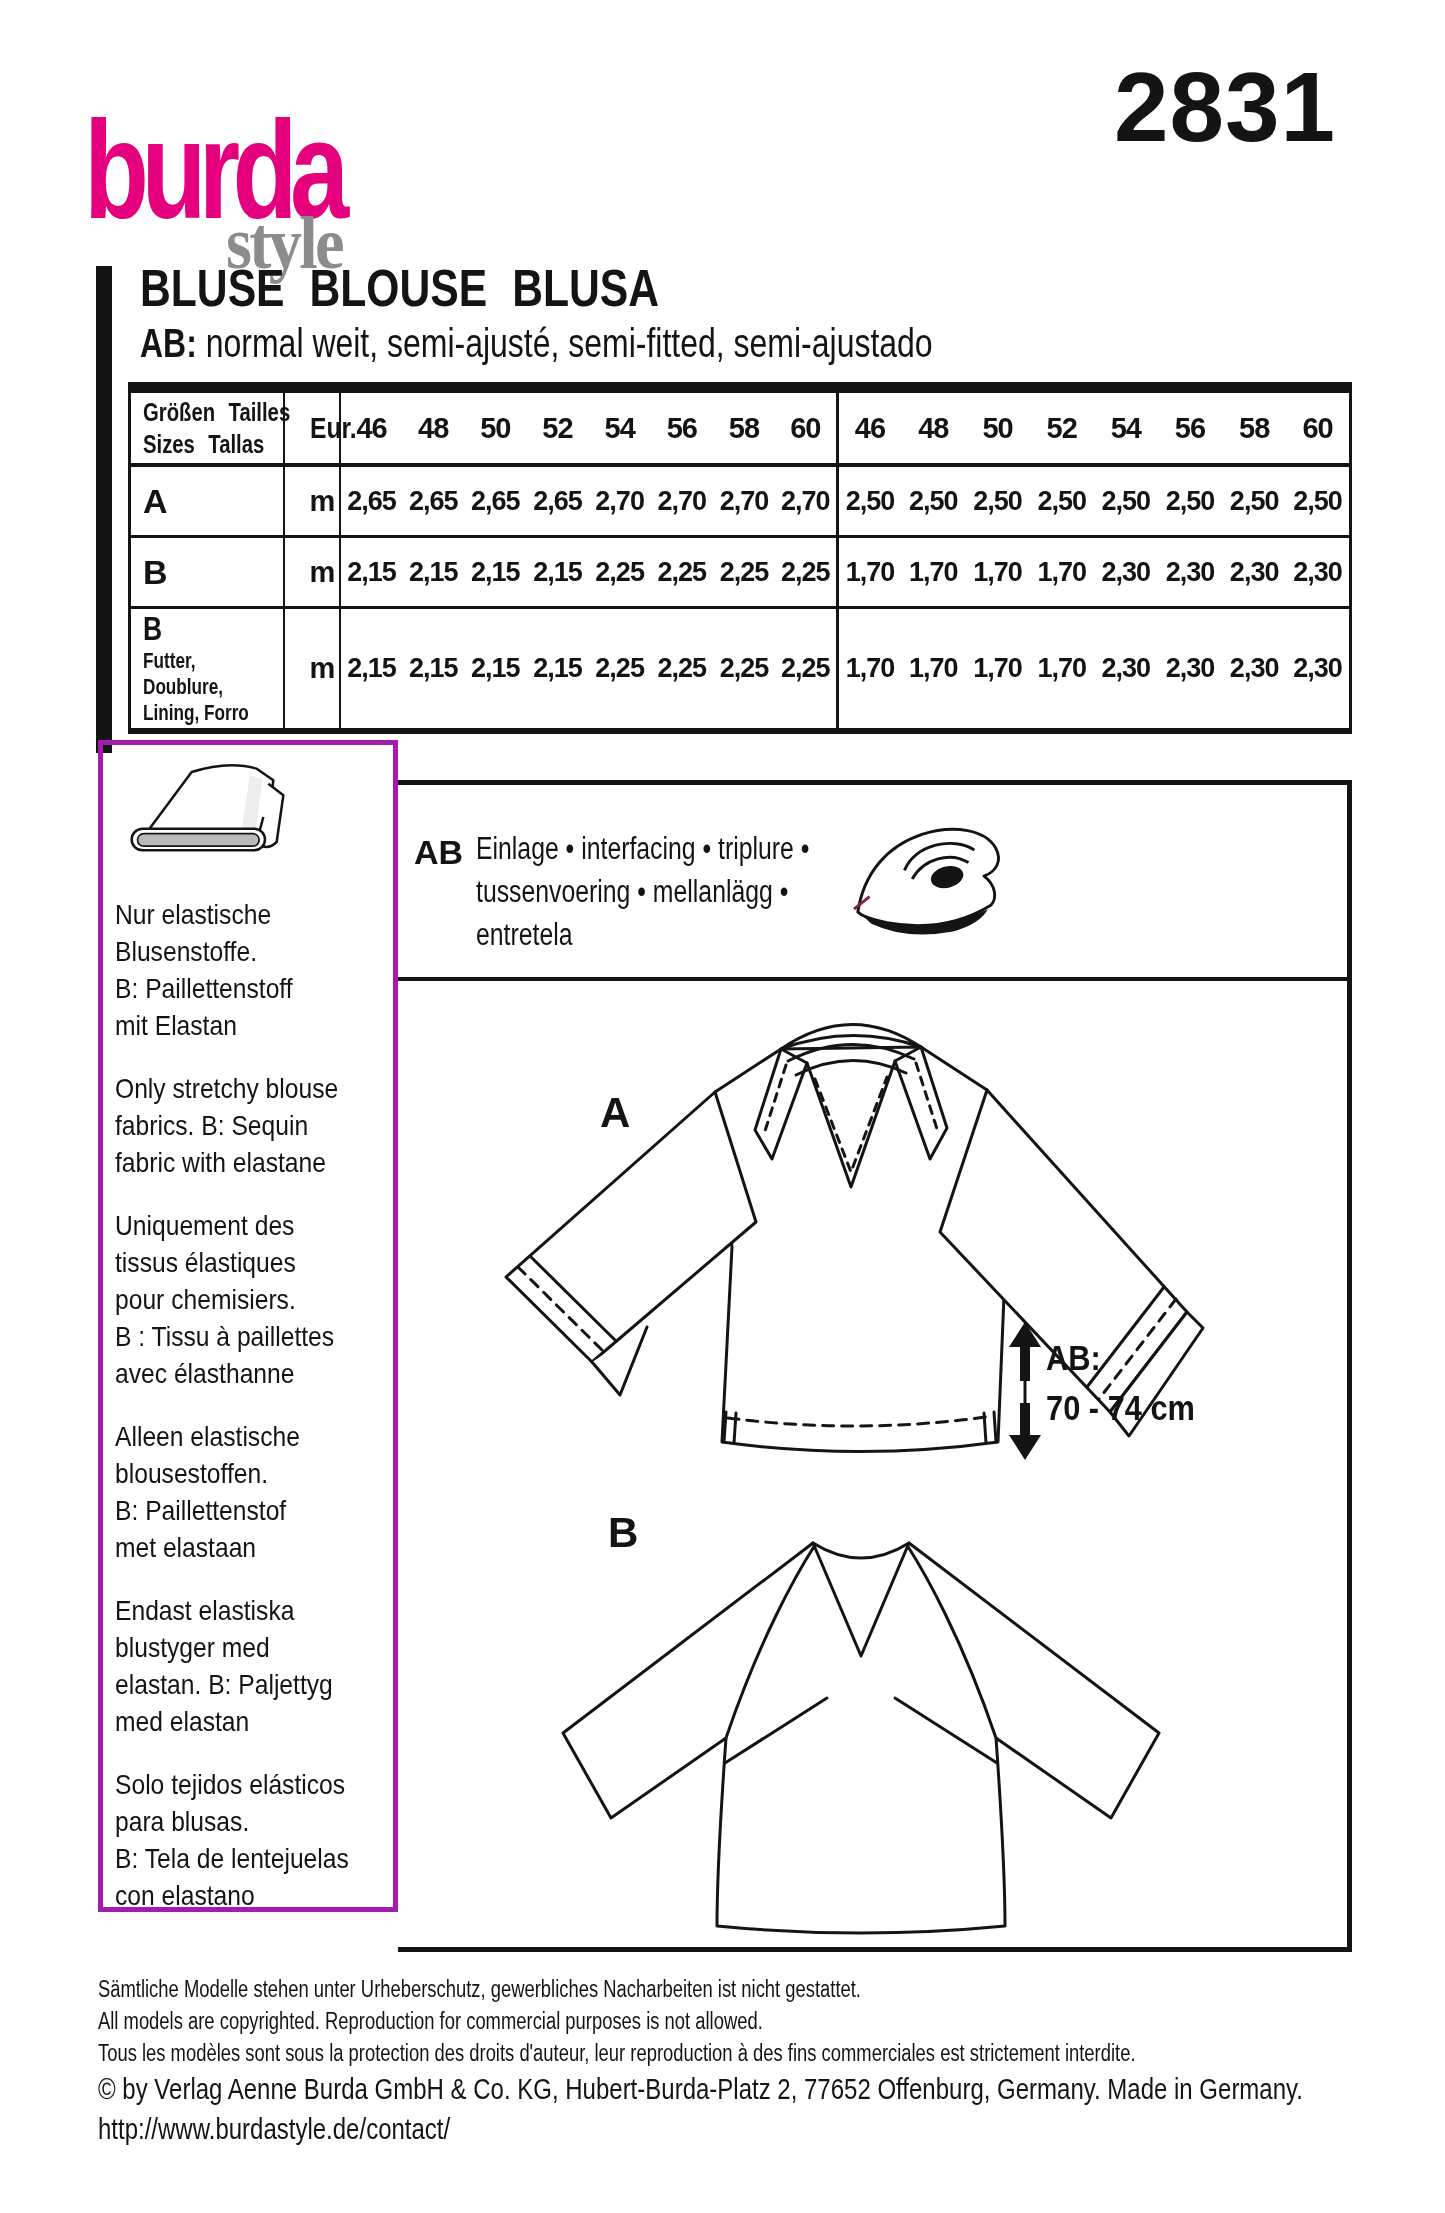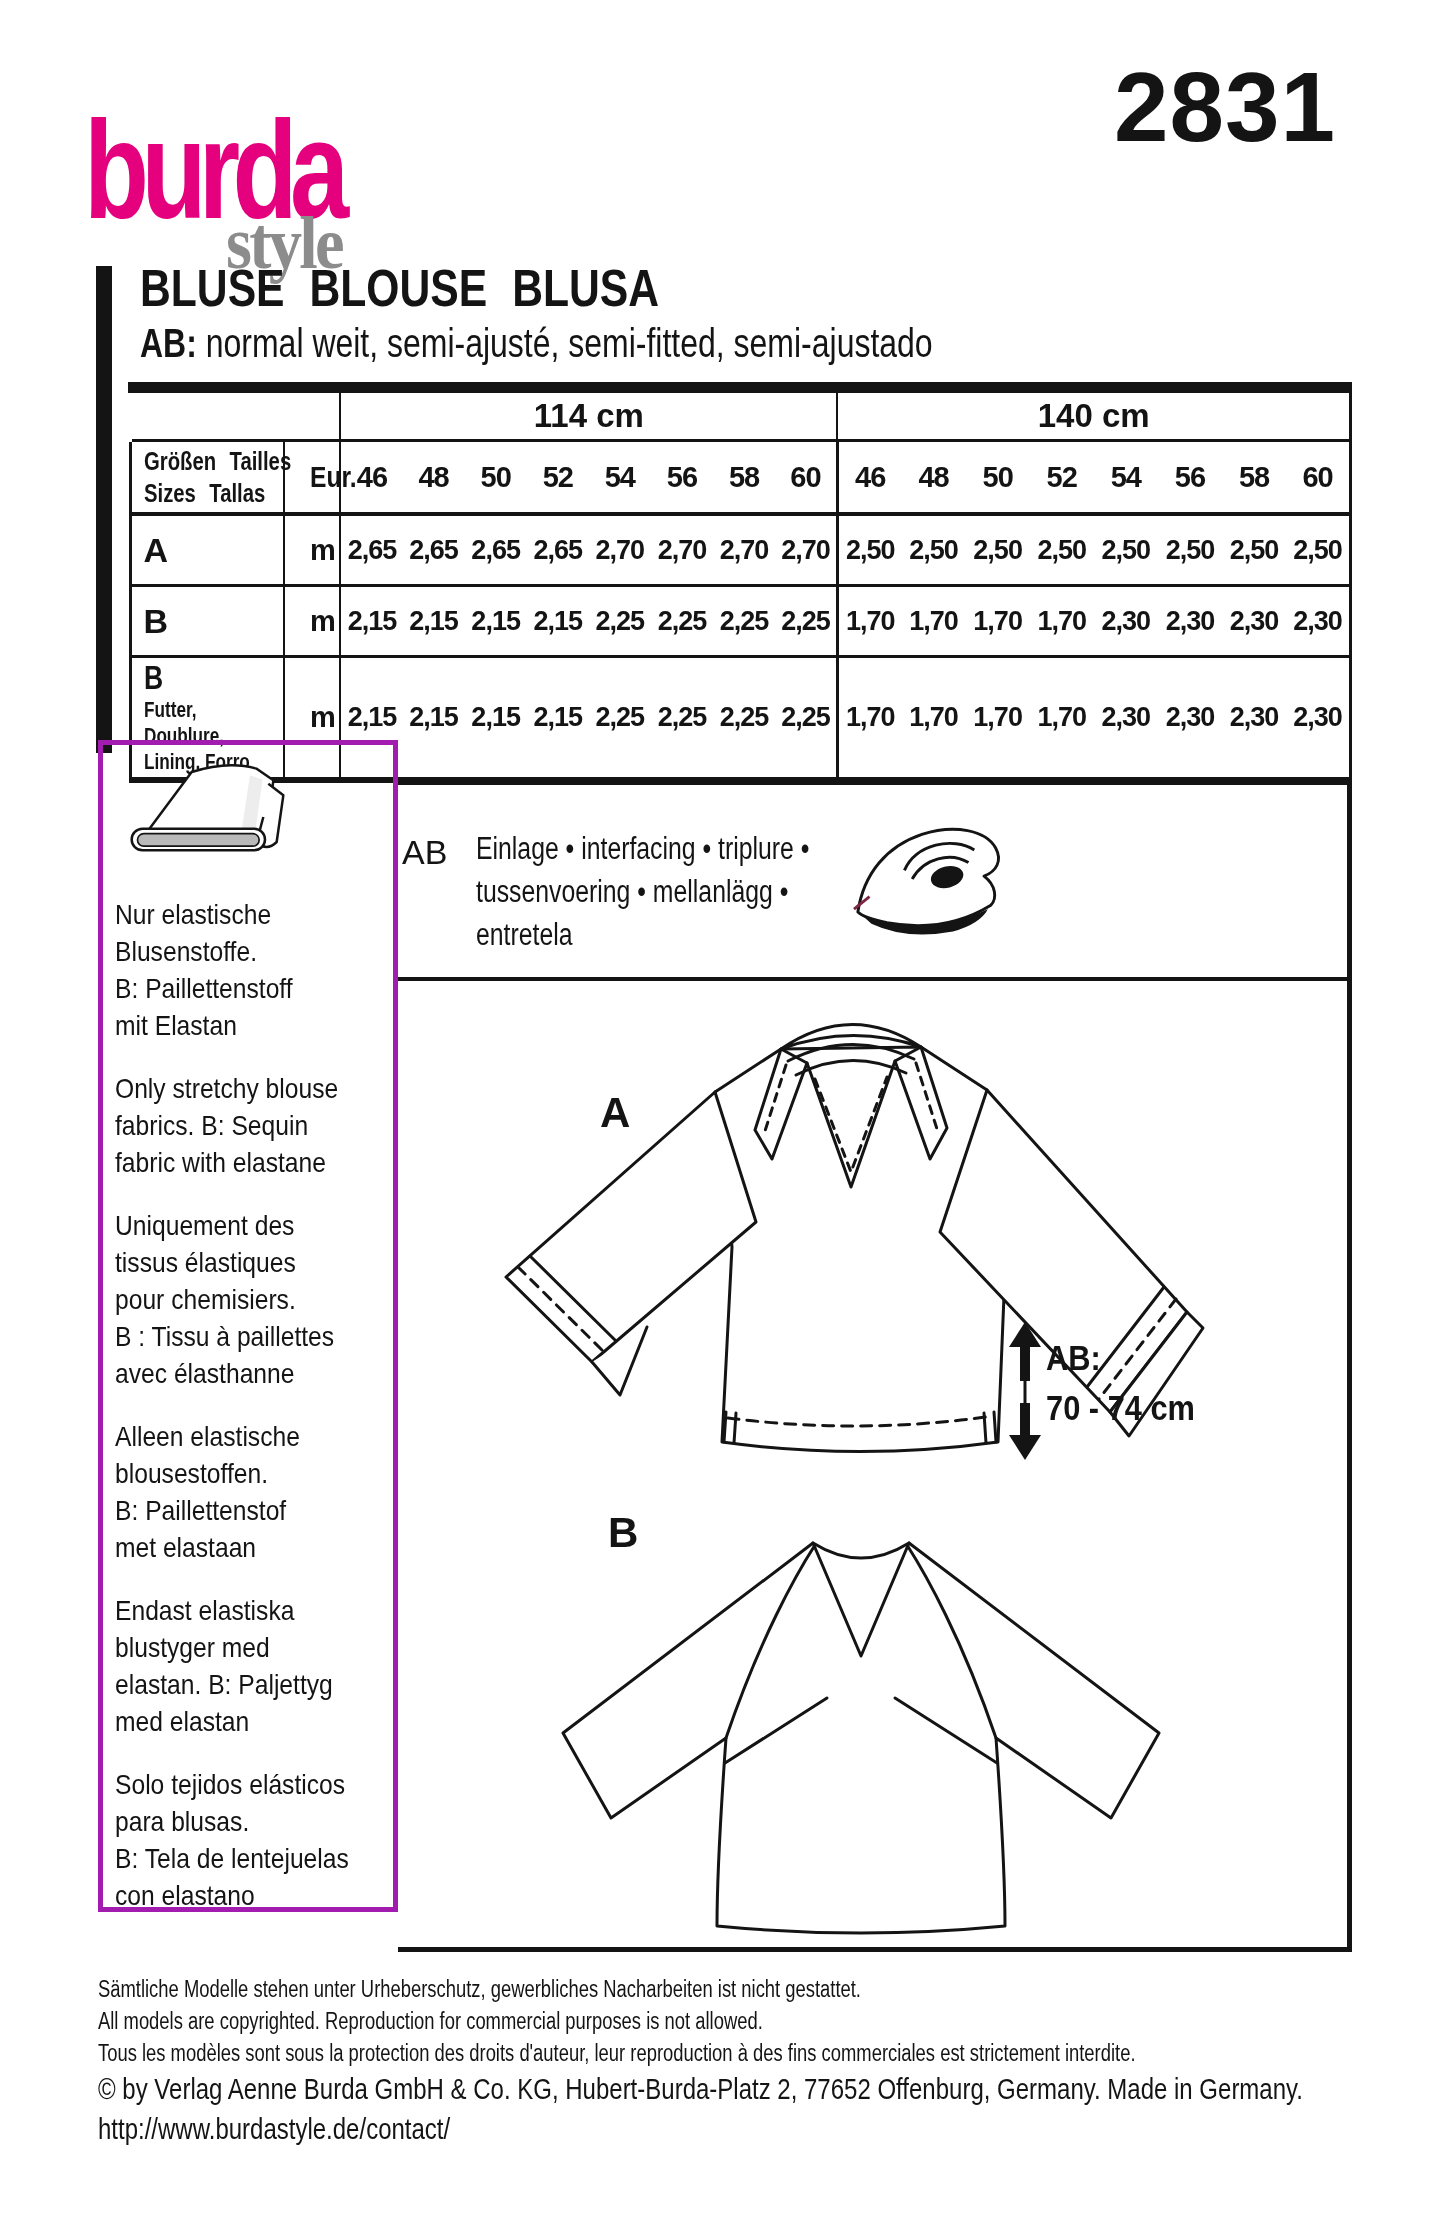--- a/index.html
+++ b/index.html
@@ -36,21 +36,21 @@
   .size-table .sublabel{display:block;font-size:22px;line-height:26px;white-space:pre-line;font-weight:bold;}
   .cxh{display:inline-block;transform:scaleX(.78);transform-origin:0 50%;white-space:nowrap;}
   .cxe{display:inline-block;transform:scaleX(.85);transform-origin:50% 50%;}
   
   .left-box{left:98px;top:740px;width:300px;height:1172px;border:5px solid #a21caf;box-sizing:border-box;}
   .right-box{left:398px;top:780px;width:954px;height:1172px;border:5px solid #141414;border-left:none;box-sizing:border-box;}
   .advice-p{margin:0 0 26px 12px;font-size:28px;line-height:37px;white-space:pre-line;
             transform:scaleX(.88);transform-origin:0 0;font-weight:normal;}
   .fabric-icon{margin:12px 0 34px 22px;display:block;}
   .interfacing{position:relative;height:192px;border-bottom:4px solid #141414;}
-  .interfacing-label{left:4px;top:48px;font-size:34px;font-weight:normal;}
+  .interfacing-label{left:16px;top:48px;font-size:34px;font-weight:bold;}
   .interfacing-text{left:78px;top:42px;font-size:31px;line-height:43px;white-space:pre-line;
                     transform:scaleX(.8);transform-origin:0 0;}
   .drawings{position:relative;height:971px;}
   .view-label{font-size:42px;font-weight:bold;}
   .len-text{left:648px;top:352px;font-size:35px;font-weight:bold;line-height:50px;white-space:pre-line;
             transform:scaleX(.88);transform-origin:0 0;}
   
   .legal{left:98px;font-size:23px;transform:scaleX(.8);transform-origin:0 0;white-space:nowrap;}
   .copyright{left:98px;top:2072px;font-size:30px;transform:scaleX(.8);transform-origin:0 0;white-space:nowrap;}
   .url{left:98px;top:2112px;font-size:30px;transform:scaleX(.8);transform-origin:0 0;white-space:nowrap;}
@@ -72,25 +72,20 @@
   </div>
 
   <table class="size-table">
     <colgroup>
       <col style="width:154px">
         <col style="width:56px">
       <col span="8" style="width:62px">
         <col span="8" style="width:64px">
     </colgroup>
     <tbody>
-      <tr class="r-groups">
-        <td class="h-blank" colspan="2"></td>
-        <td colspan="8">114 cm</td>
-        <td colspan="8">140 cm</td>
-      </tr>
       <tr class="r-sizes" id="size-cells-row">
         <td class="c-label">
           <span class="cxh" style="font-size:26px;line-height:32px;word-spacing:10px;"><span>Größen Tailles</span><br><span>Sizes Tallas</span></span>
         </td>
         <td class="c-eur">
           <span class="cxe">Eur.</span>
         </td>
       <td class="v" style="font-size: 29px;">46</td>
           <td class="v" style="font-size: 29px;">48</td>
           <td class="v" style="font-size: 29px;">50</td>

